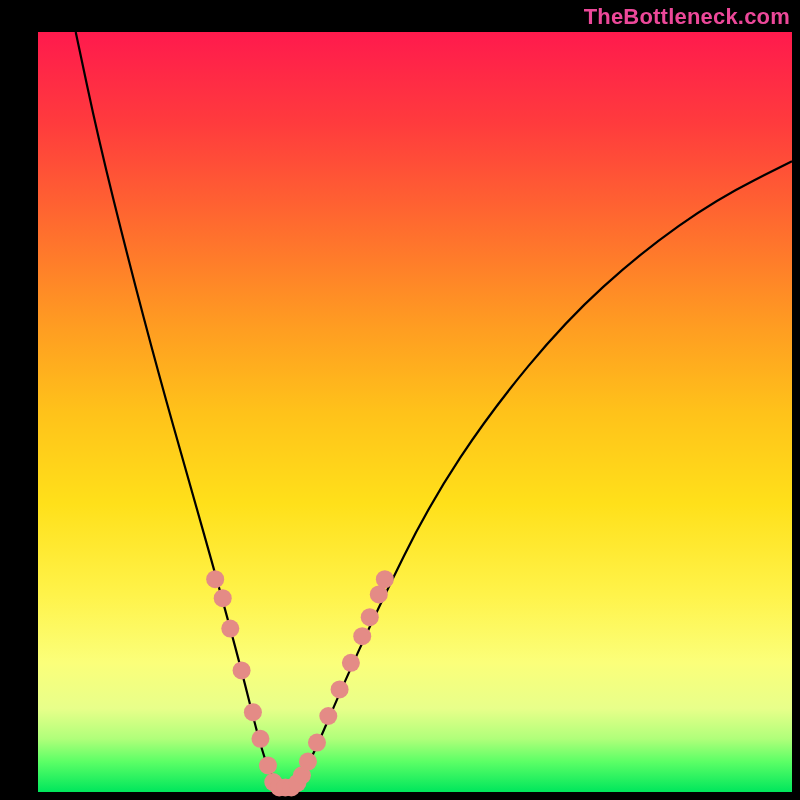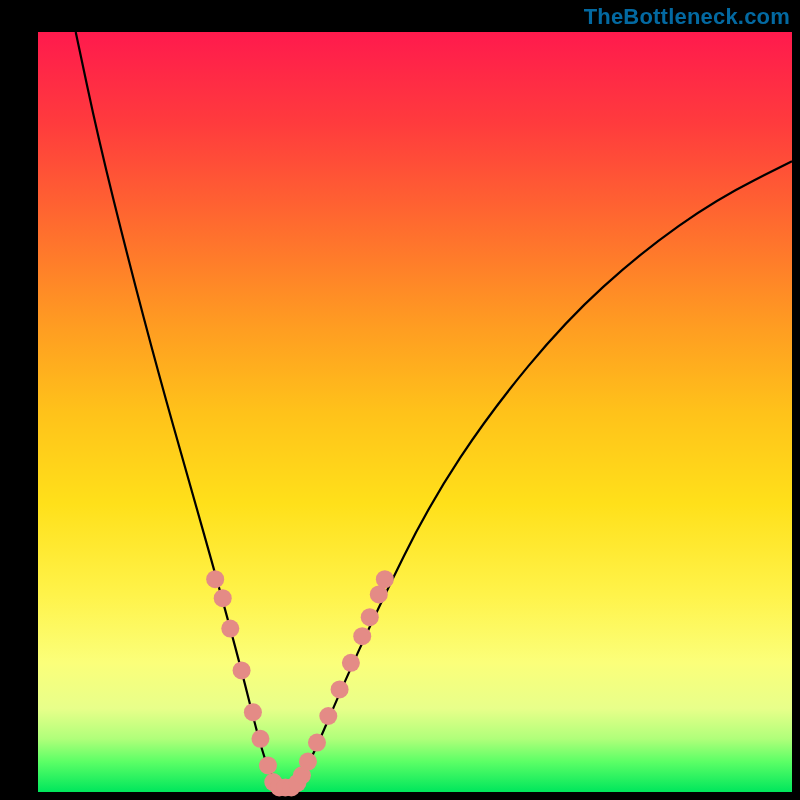--- a/index.html
+++ b/index.html
@@ -34,21 +34,21 @@
       #5cff66 96%,
       #00e65c 100%);
   }
   .watermark {
     position: absolute;
     top: 4px;
     right: 10px;
     font-family: Arial, Helvetica, sans-serif;
     font-size: 22px;
     font-weight: 600;
-    color: #0369a1;
+    color: #ec4899;
     letter-spacing: 0.2px;
   }
   svg.curve {
     position: absolute;
     left: 0;
     top: 0;
   }
 </style>
 </head>
 <body>

